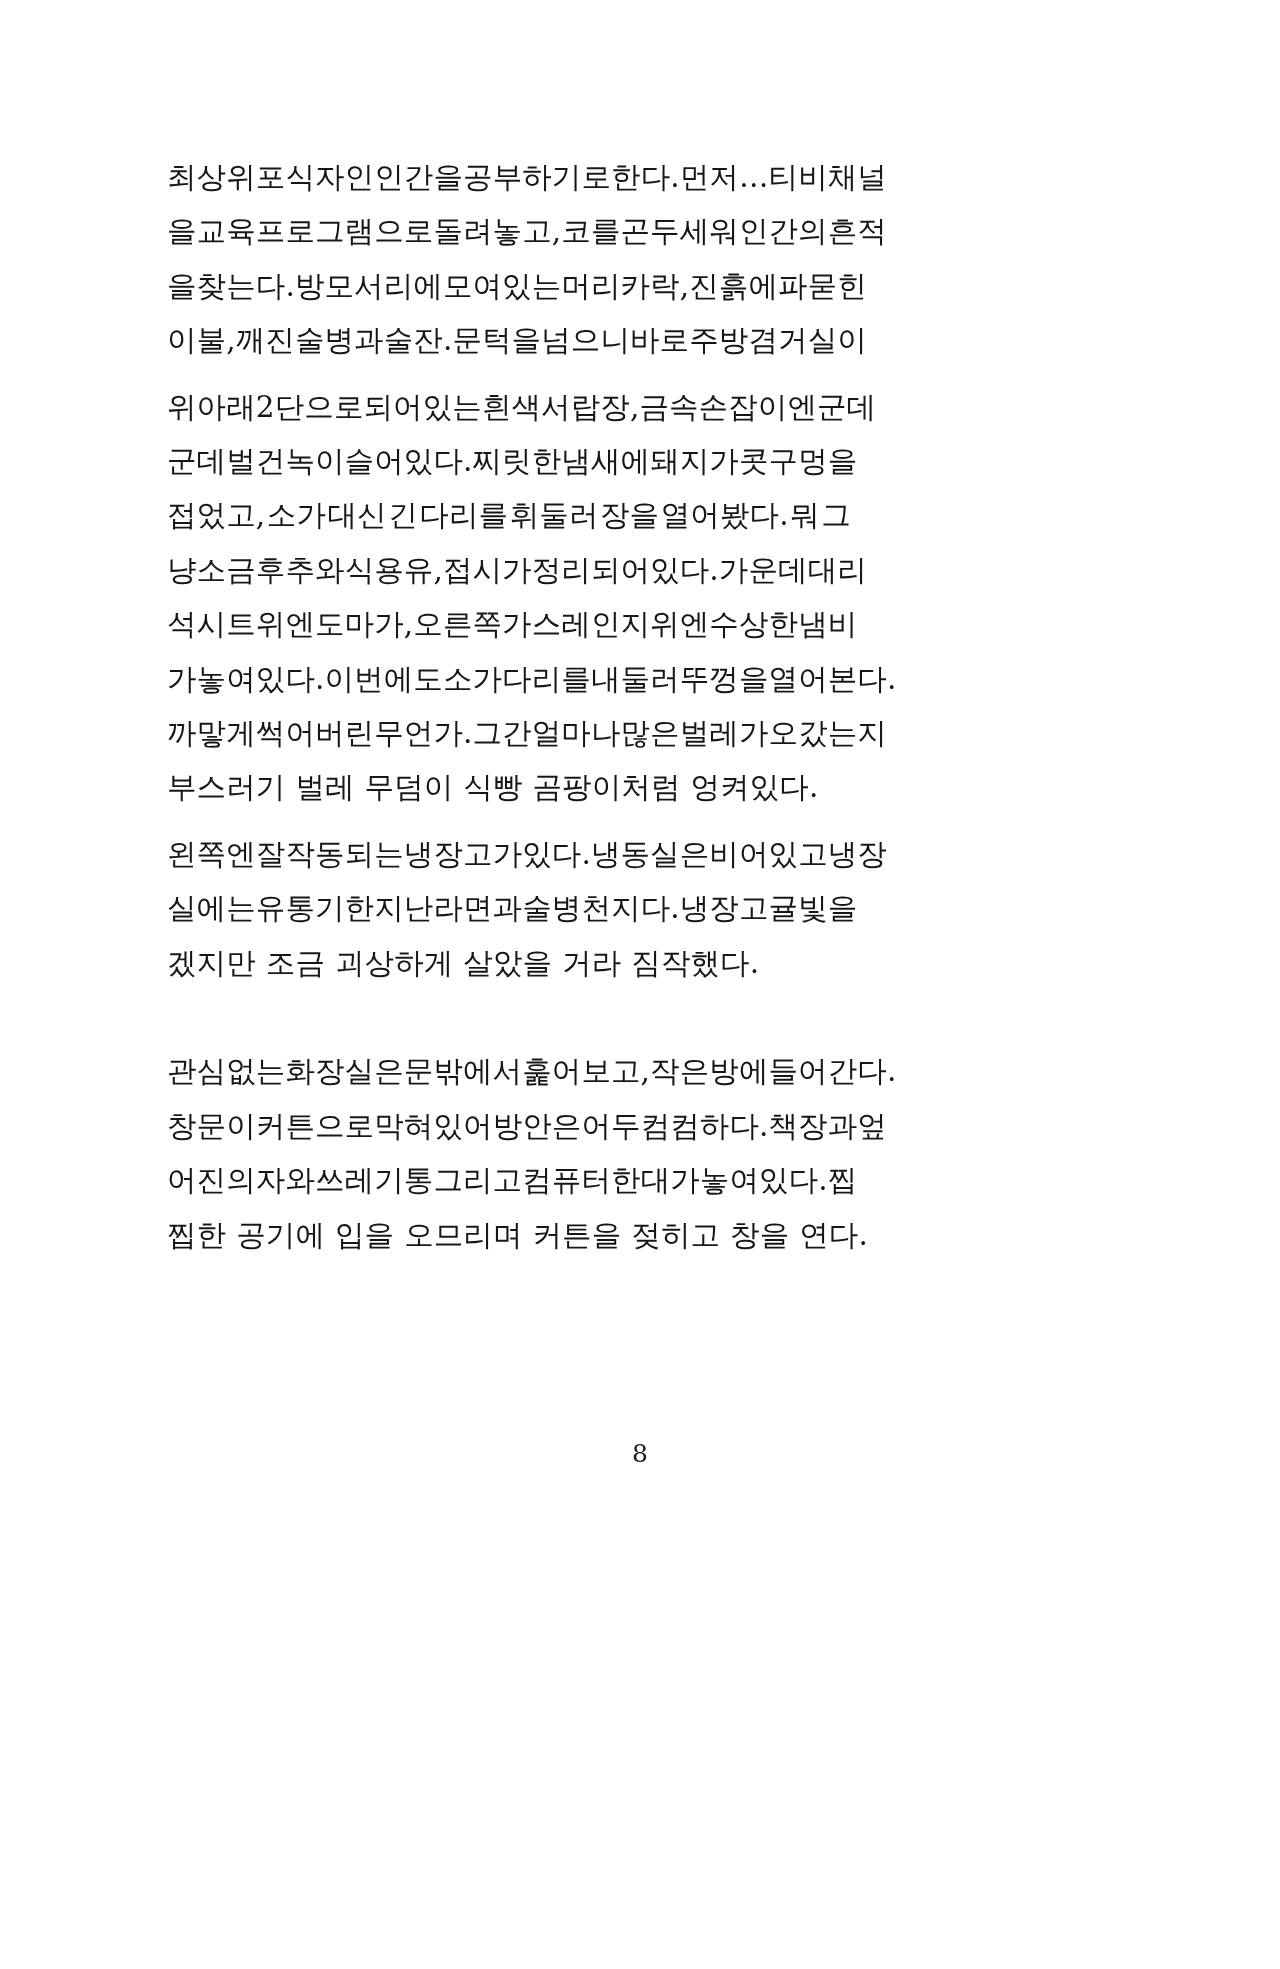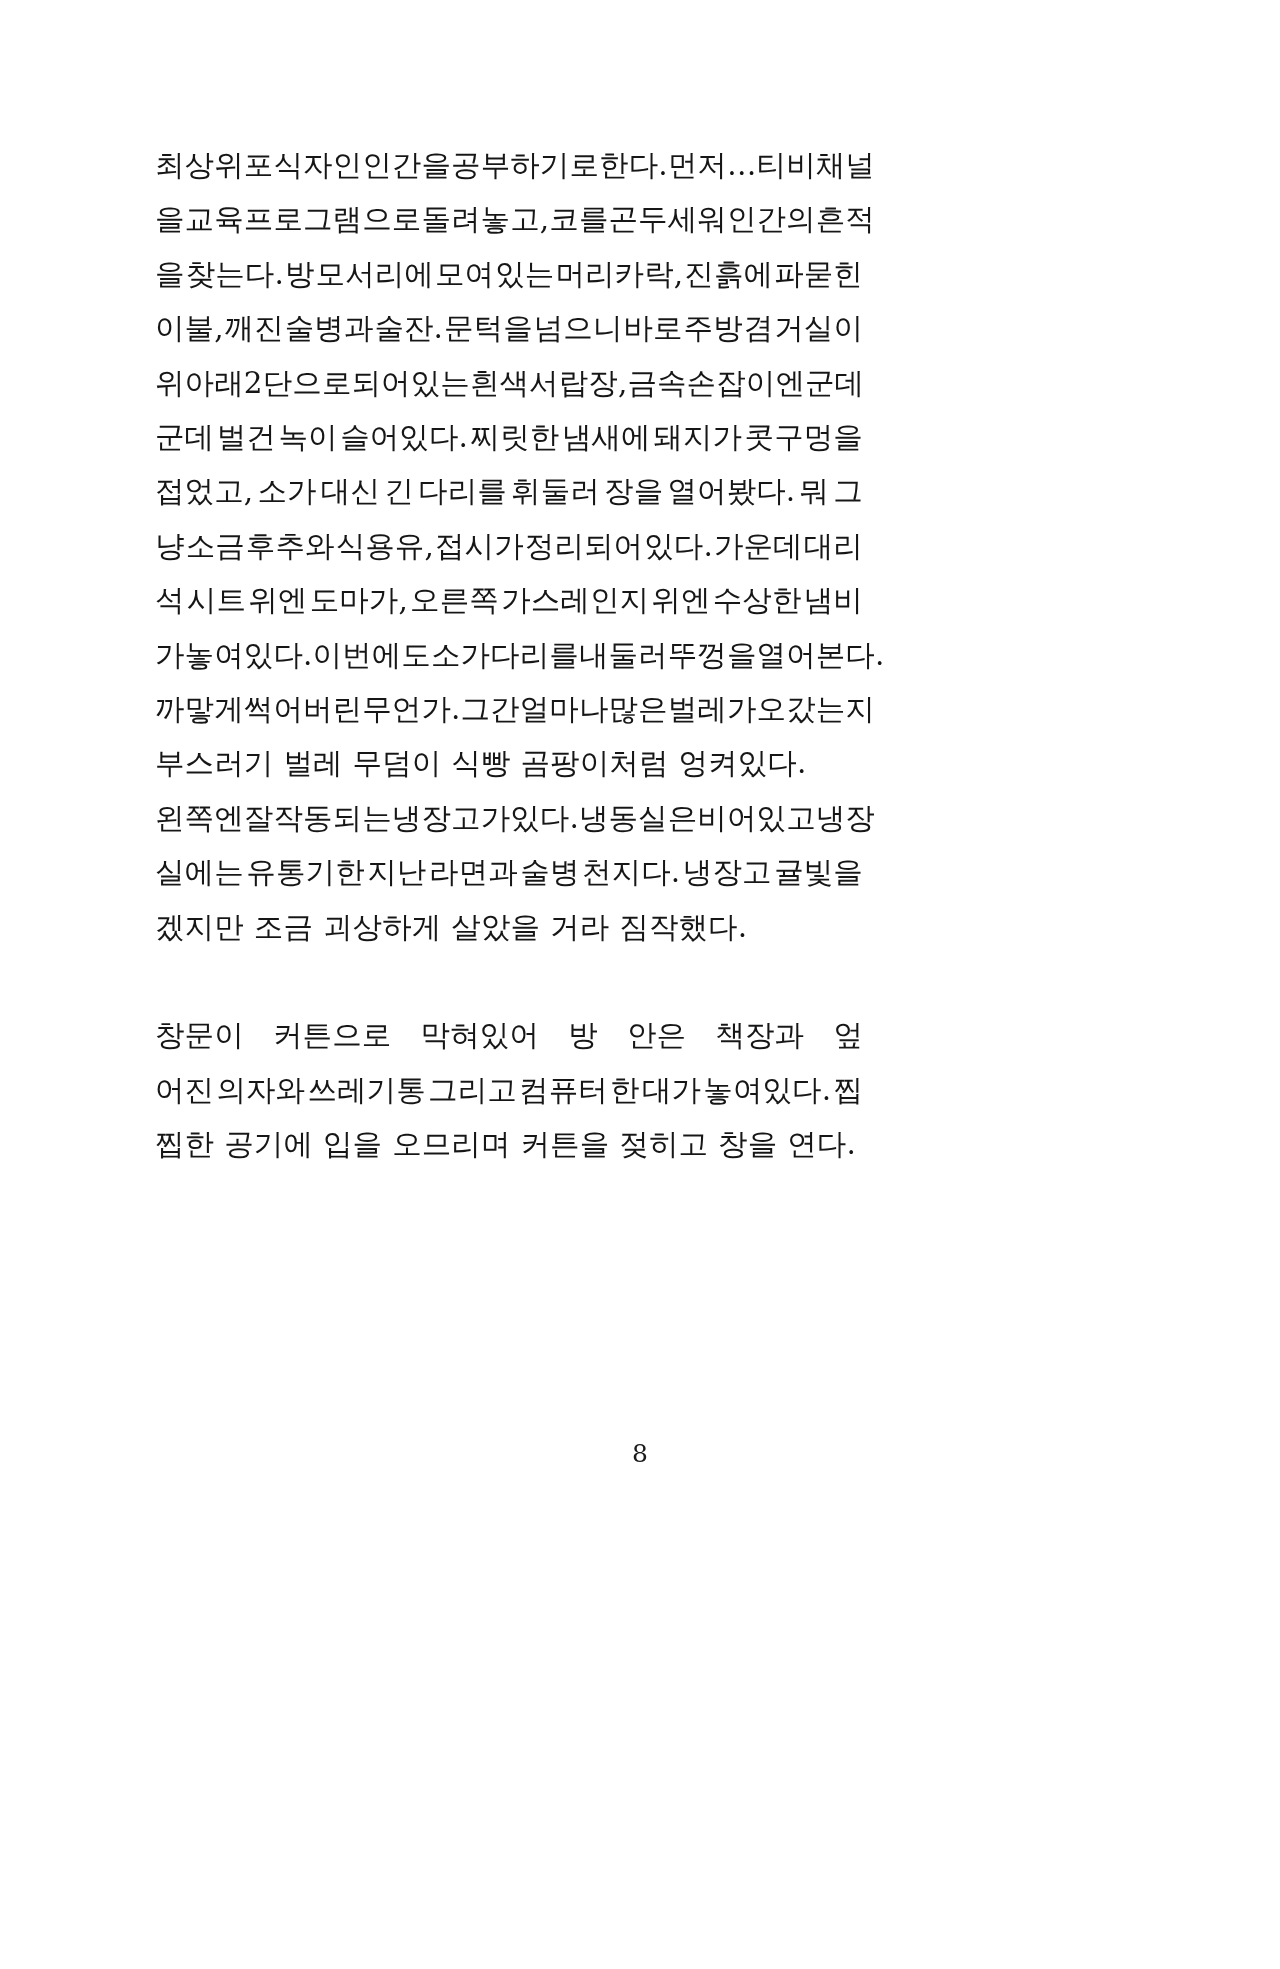--- a/index.html
+++ b/index.html
@@ -27,21 +27,21 @@
   }
 
   .text-column {
     position: absolute;
     left: 155px;
     top: 138px;
     width: 708px;
   }
 
   .paragraph {
-    margin: 0;
+    margin: 12px;
     padding: 0;
     font-size: 29.5px;
     line-height: 54.4px;
     text-align: justify;
     text-justify: inter-character;
     letter-spacing: 0.1px;
     word-spacing: 0.5px;
     color: #161616;
     -webkit-font-smoothing: antialiased;
   }
@@ -103,21 +103,22 @@
         <div class="jline"><span>가</span><span>놓여있다.</span><span>이번에도</span><span>소가</span><span>다리를</span><span>내둘러</span><span>뚜껑을</span><span>열어본다.</span></div>
         <div class="jline"><span>까맣게</span><span>썩어버린</span><span>무언가.</span><span>그간</span><span>얼마나</span><span>많은</span><span>벌레가</span><span>오갔는지</span></div>
         <div class="jline last"><span>부스러기 벌레 무덤이 식빵 곰팡이처럼 엉켜있다.</span></div>
       </div>
       <div class="paragraph">
         <div class="jline"><span>왼쪽엔</span><span>잘</span><span>작동되는</span><span>냉장고가</span><span>있다.</span><span>냉동실은</span><span>비어있고</span><span>냉장</span></div>
         <div class="jline"><span>실에는</span><span>유통기한</span><span>지난</span><span>라면과</span><span>술병</span><span>천지다.</span><span>냉장고</span><span>귤빛을</span></div>
         <div class="jline last"><span>겠지만 조금 괴상하게 살았을 거라 짐작했다.</span></div>
       </div>
       <div class="paragraph spaced-before">
-        <div class="jline"><span>창문이</span><span>커튼으로</span><span>막혀있어</span><span>방</span><span>안은</span><span>책장과</span><span>엎</span></div>
+        <div class="jline"><span>관심</span><span>없는</span><span>화장실은</span><span>문밖에서</span><span>훑어보고,</span><span>작은방에</span><span>들어간다.</span></div>
+        <div class="jline"><span>창문이</span><span>커튼으로</span><span>막혀있어</span><span>방</span><span>안은</span><span>어두컴컴하다.</span><span>책장과</span><span>엎</span></div>
         <div class="jline"><span>어진</span><span>의자와</span><span>쓰레기통</span><span>그리고</span><span>컴퓨터</span><span>한</span><span>대가</span><span>놓여있다.</span><span>찝</span></div>
         <div class="jline last"><span>찝한 공기에 입을 오므리며 커튼을 젖히고 창을 연다.</span></div>
       </div>
     </div>
 
   <div class="folio">8</div>
 
 </div>
 
 </body></html>

